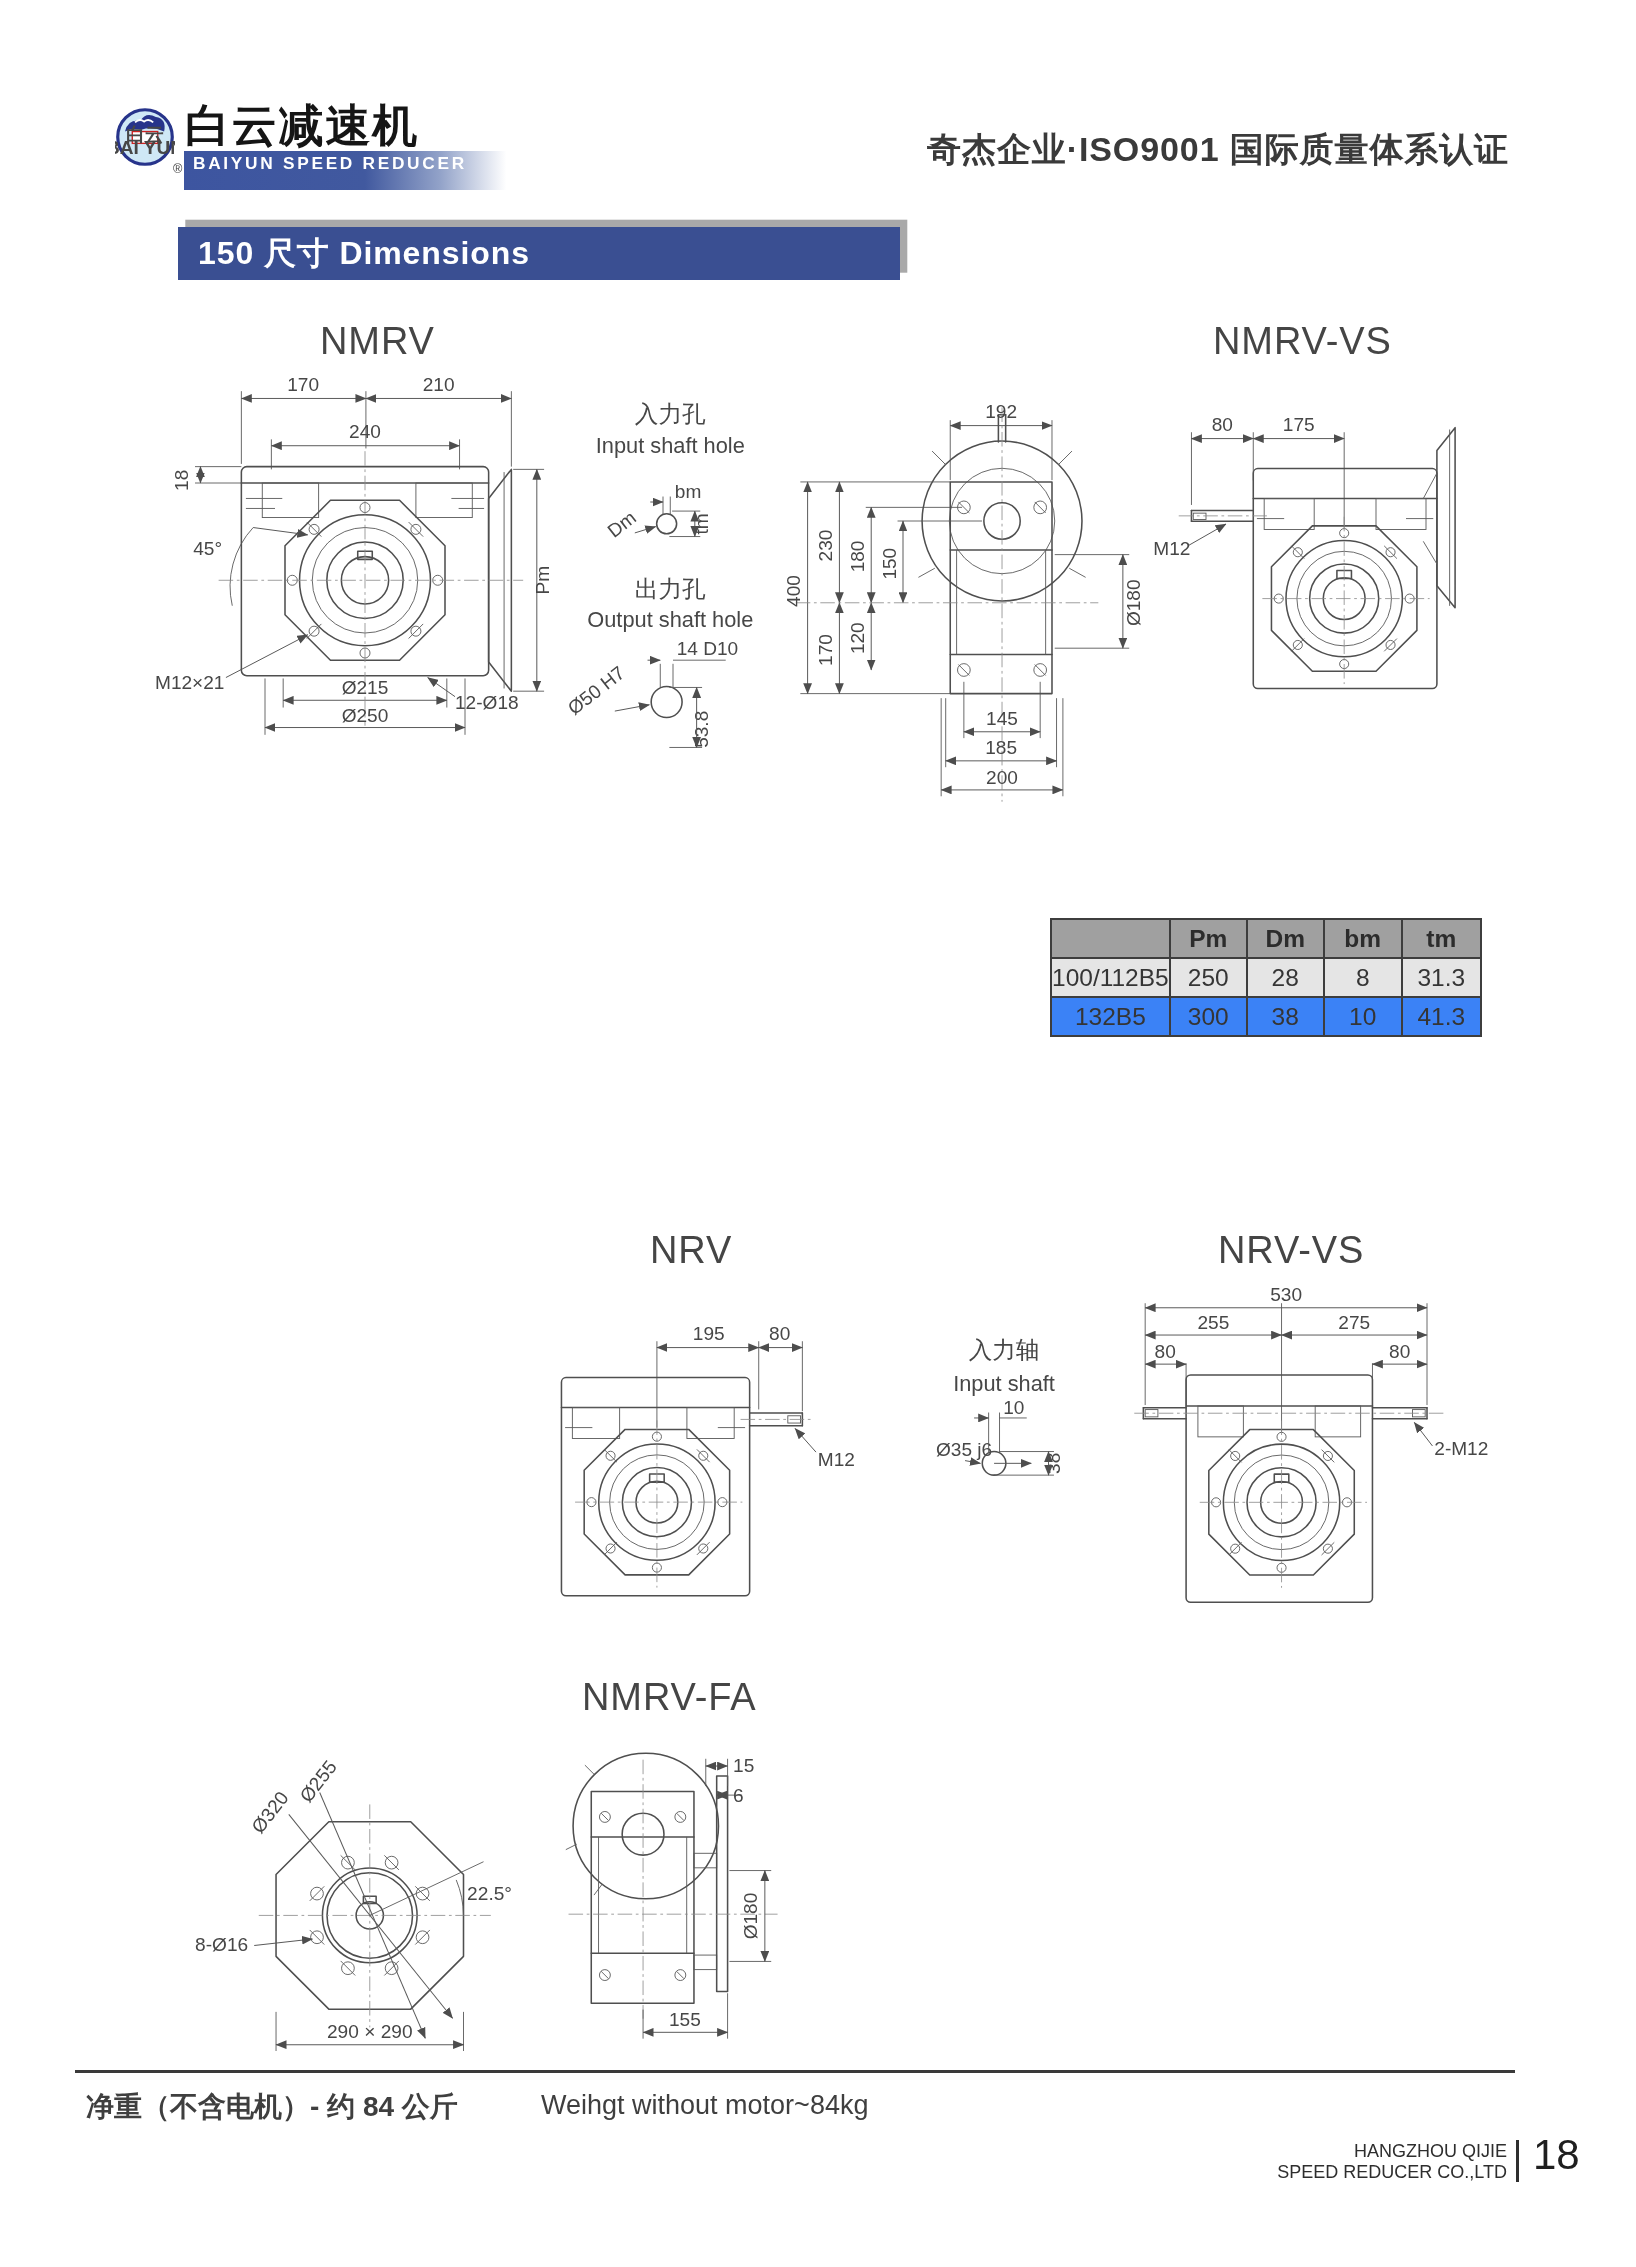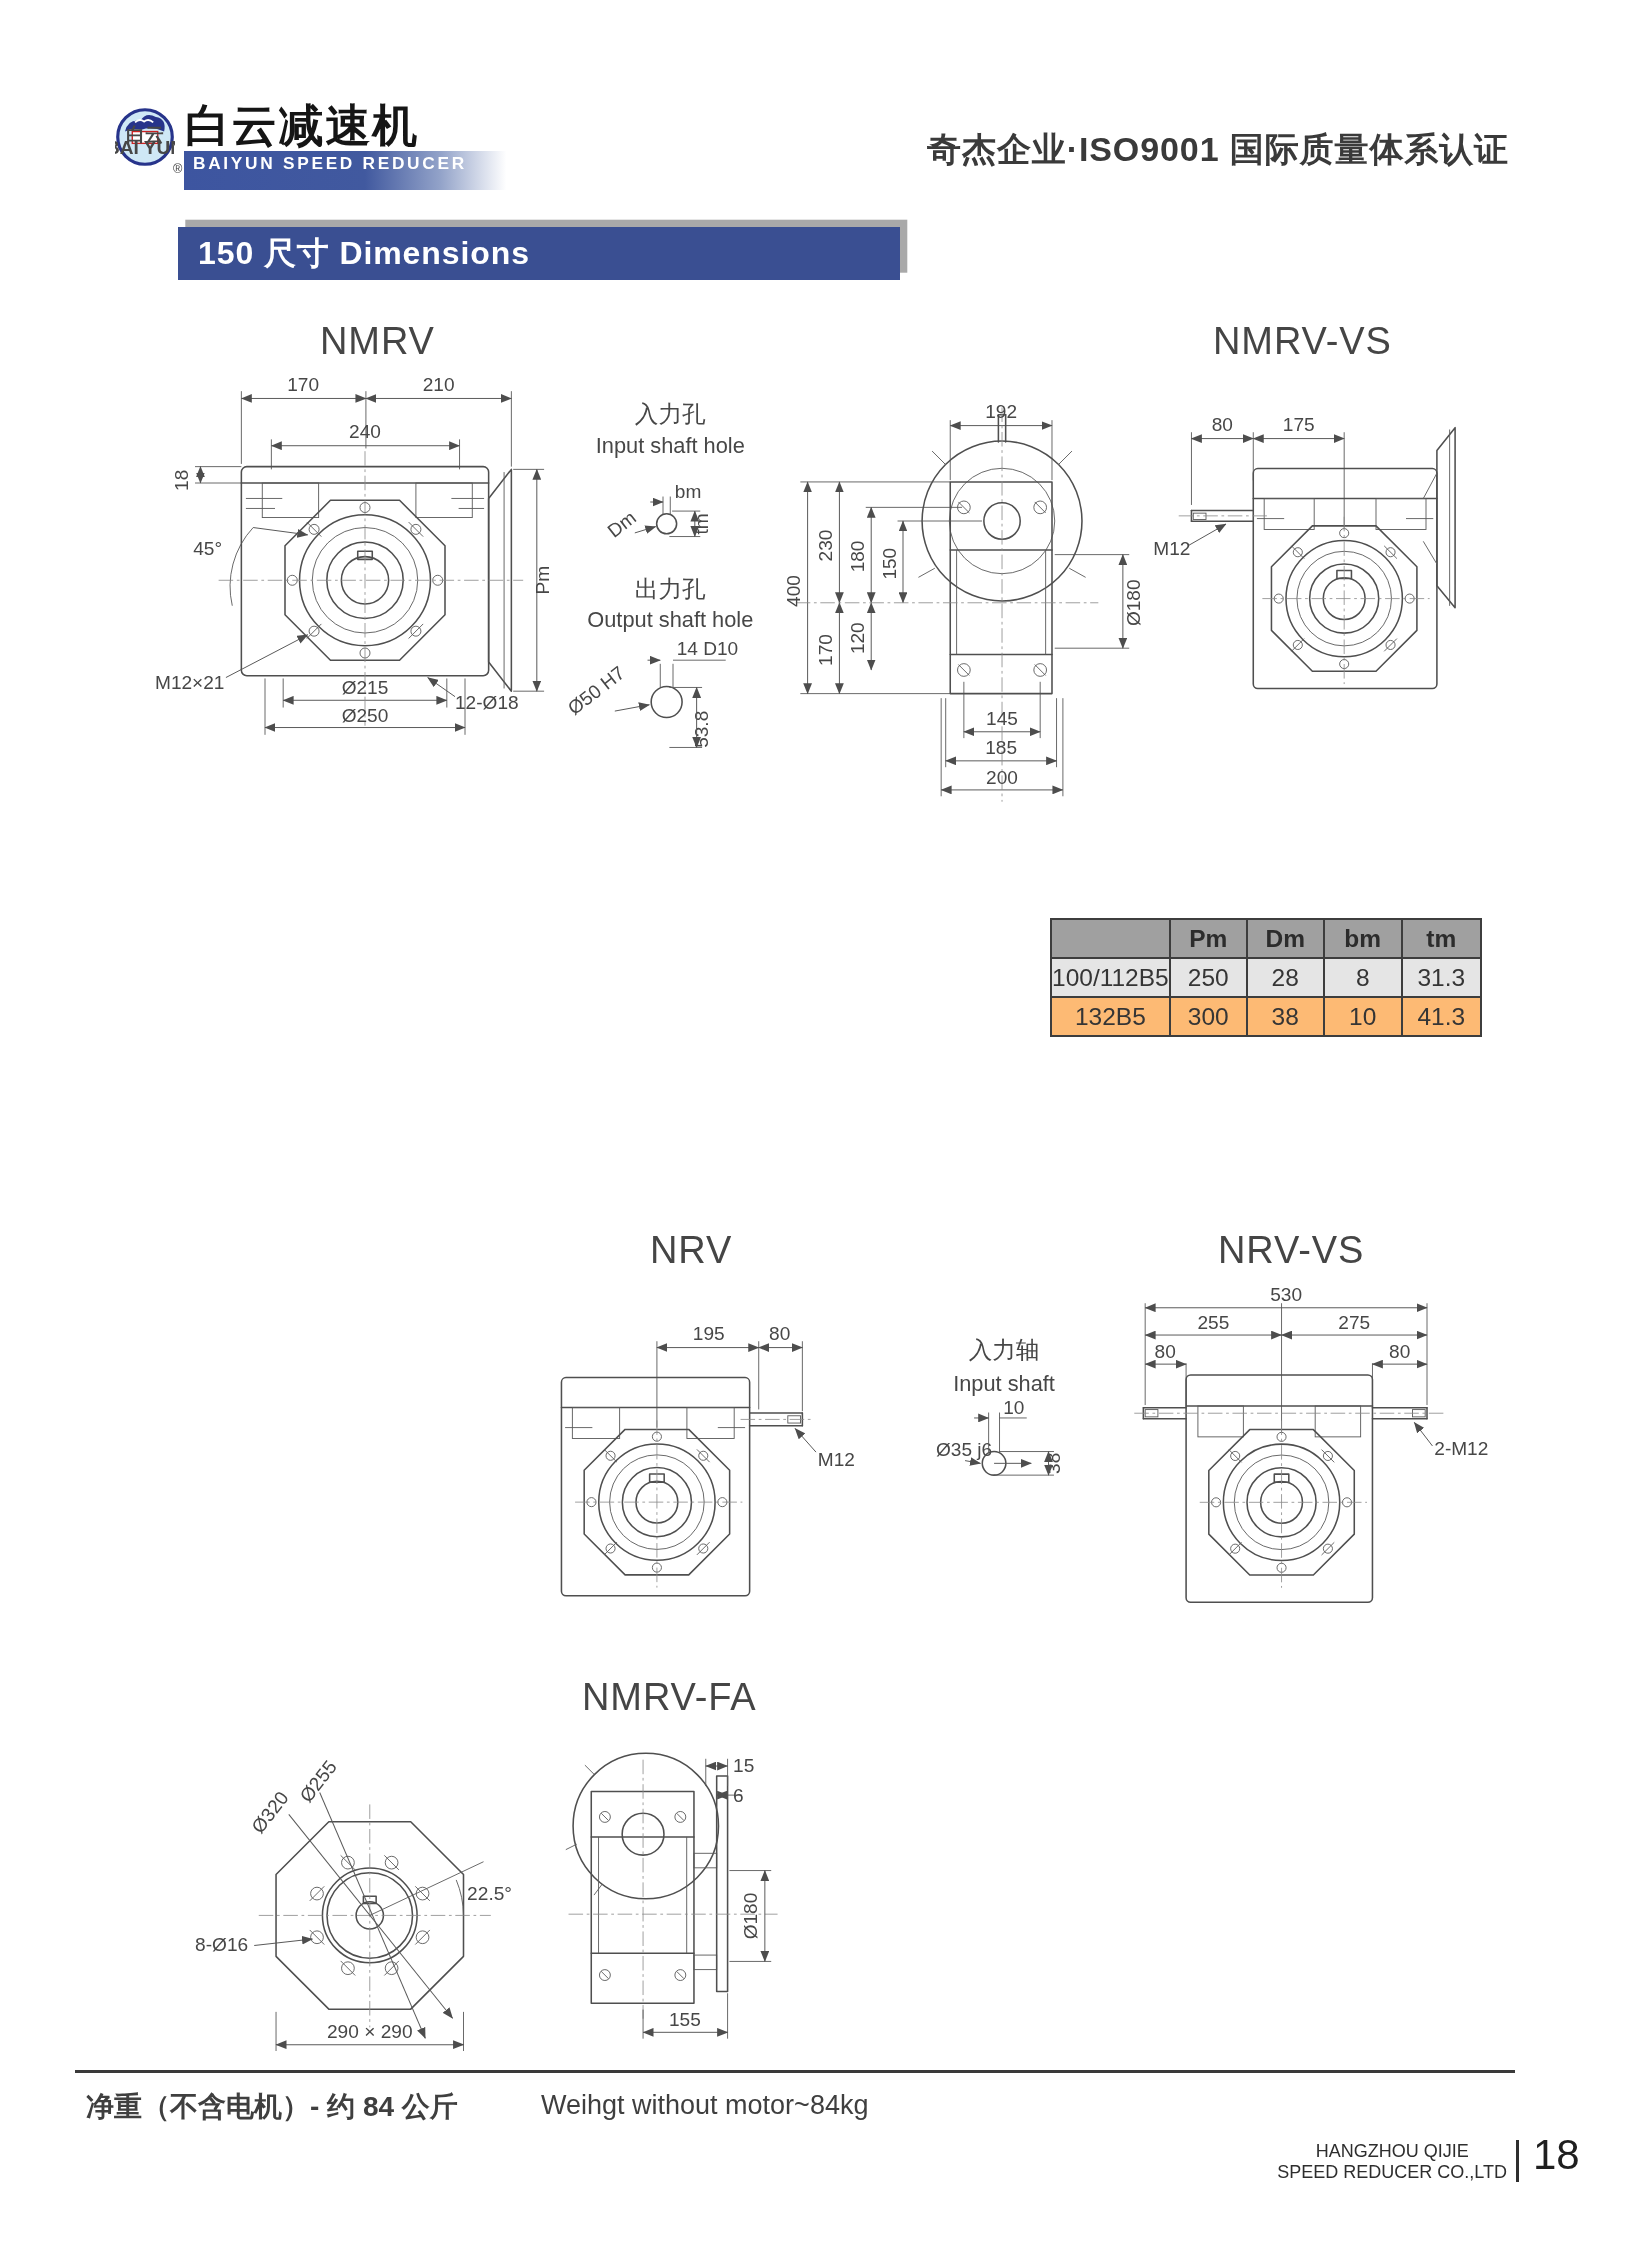--- a/index.html
+++ b/index.html
@@ -27,26 +27,26 @@
   svg text{fill:#474747;font-size:21px;font-family:"Liberation Sans",sans-serif}
   svg text.mid{text-anchor:middle}
   svg text.t26{font-size:26px}
   svg text.t24{font-size:24px}
   
   .spec-table{position:absolute;left:1050px;top:918px;border-collapse:collapse}
   .spec-table th,.spec-table td{border:2.3px solid #3d3d3d;text-align:center;font-size:24.5px;color:#353535;height:39px}
   .spec-table th{background:#a0a0a0;font-weight:bold;color:#2c2c2c}
   .spec-table .c0{width:118px}.spec-table .c1{width:77px}.spec-table .c2{width:77px}.spec-table .c3{width:78px}.spec-table .c4{width:79px}
   .spec-table tr.rw td{background:#e5e5e5}
-  .spec-table tr.rg td{background:#fdba74}
+  .spec-table tr.rg td{background:#3b82f6}
   
   .foot-rule{position:absolute;left:75px;top:2070px;width:1440px;height:2.7px;background:#3a3a3a}
   .weight-cn{position:absolute;left:86px;top:2088px;font-size:28px;font-weight:600;color:#3f3f3f}
   .weight-en{position:absolute;left:541px;top:2090px;font-size:27px;font-weight:500;color:#3f3f3f}
-  .company{position:absolute;right:129px;top:2141px;text-align:center;font-size:18px;line-height:21px;color:#2e2e2e;font-weight:500}
+  .company{position:absolute;right:129px;top:2141px;text-align:right;font-size:18px;line-height:21px;color:#2e2e2e;font-weight:500}
   .foot-div{position:absolute;left:1516px;top:2140px;width:2.7px;height:42px;background:#2e2e2e}
   .page-num{position:absolute;left:1533px;top:2131px;font-size:42px;color:#1f1f1f;font-weight:500}
 </style>
 </head>
 <body>
 
 <svg width="0" height="0" style="position:absolute" aria-hidden="true">
   <defs>
     <marker id="ar" viewBox="0 0 10 8" refX="9.5" refY="4" markerWidth="11" markerHeight="9" orient="auto-start-reverse">
       <path d="M0,0 L10,4 L0,8 z" fill="#4d4d4d"></path>

